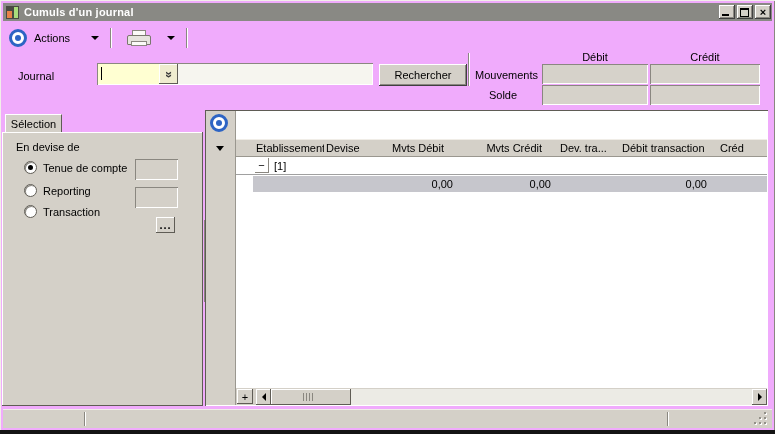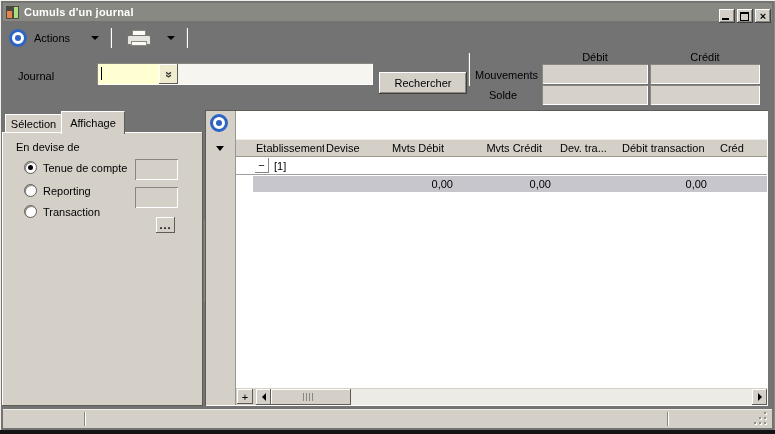--- a/index.html
+++ b/index.html
@@ -1,23 +1,23 @@
 <!DOCTYPE html>
 <html><head>
 <meta charset="utf-8">
 <style>
   html,body{margin:0;padding:0;background:#c0c0c0;}
   #app{
-    position:relative;width:775px;height:434px;background:#737373;
+    position:relative;width:775px;height:434px;background:#f0abfc;
     font-family:"Liberation Sans","DejaVu Sans",sans-serif;font-size:11px;color:#000;
     box-shadow:inset 1px 1px 0 #f2efe9, inset -1px 0 0 #8a8780;
     overflow:hidden;user-select:none;
   }
   .out{box-shadow:inset -1px -1px 0 #5f5c55, inset 1px 1px 0 #ffffff;}
-  .out2{box-shadow:inset -1px -1px 0 #404040, inset 1px 1px 0 #ffffff, inset -2px -2px 0 #8a8780;margin-top:8px;}
+  .out2{box-shadow:inset -1px -1px 0 #404040, inset 1px 1px 0 #ffffff, inset -2px -2px 0 #8a8780;}
   .in1{box-shadow:inset 1px 1px 0 #8a8780, inset -1px -1px 0 #ffffff;}
 
   
   .titlebar{position:absolute;left:3px;top:3px;right:3px;height:18px;background:#898984;display:flex;align-items:center;}
   .title-icon{width:13px;height:13px;margin:0 5px 0 3px;background:#4a4a42;position:relative;flex:0 0 auto;}
   .title-icon .oi{position:absolute;left:1px;bottom:1px;width:5px;height:7px;background:#e88248;}
   .title-icon .gi{position:absolute;right:1px;top:1px;width:4px;height:11px;background:#aade7c;}
   .title-text{color:#fff;font-weight:bold;font-size:11px;letter-spacing:.2px;}
   .win-buttons{margin-left:auto;display:flex;gap:2px;padding-right:1px;}
   .win-btn{width:16px;height:14px;background:#d4d0c8;position:relative;cursor:default;}
@@ -182,21 +182,20 @@
   <span class="lbl" id="debit-h">Débit</span>
   <span class="lbl" id="credit-h">Crédit</span>
   <span class="lbl" id="mouv-label">Mouvements</span>
   <span class="lbl" id="solde-label">Solde</span>
   <div class="ro-field in1" id="f-md"></div>
   <div class="ro-field in1" id="f-mc"></div>
   <div class="ro-field in1" id="f-sd"></div>
   <div class="ro-field in1" id="f-sc"></div>
 
   <div class="tab" id="tab-selection">Sélection</div>
-  <div class="tab" id="tab-affichage">Affichage</div>
   <div id="left-panel" class="out"></div>
   <span class="lbl" id="group-title">En devise de</span>
 
   <span class="radio-row" id="radio-tenue">
     <span class="radio sel"></span>
     <span>Tenue de compte</span>
   </span>
   <span class="radio-row" id="radio-reporting">
     <span class="radio"></span>
     <span>Reporting</span>

